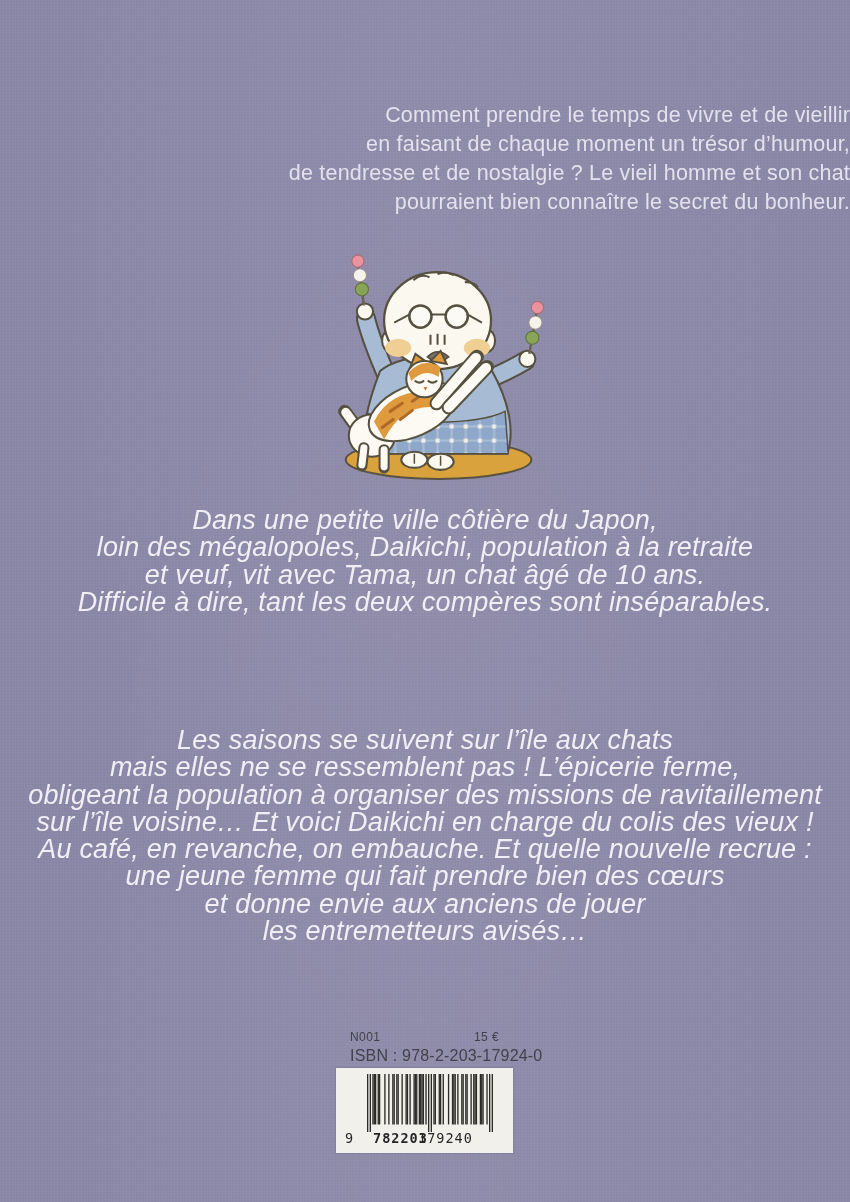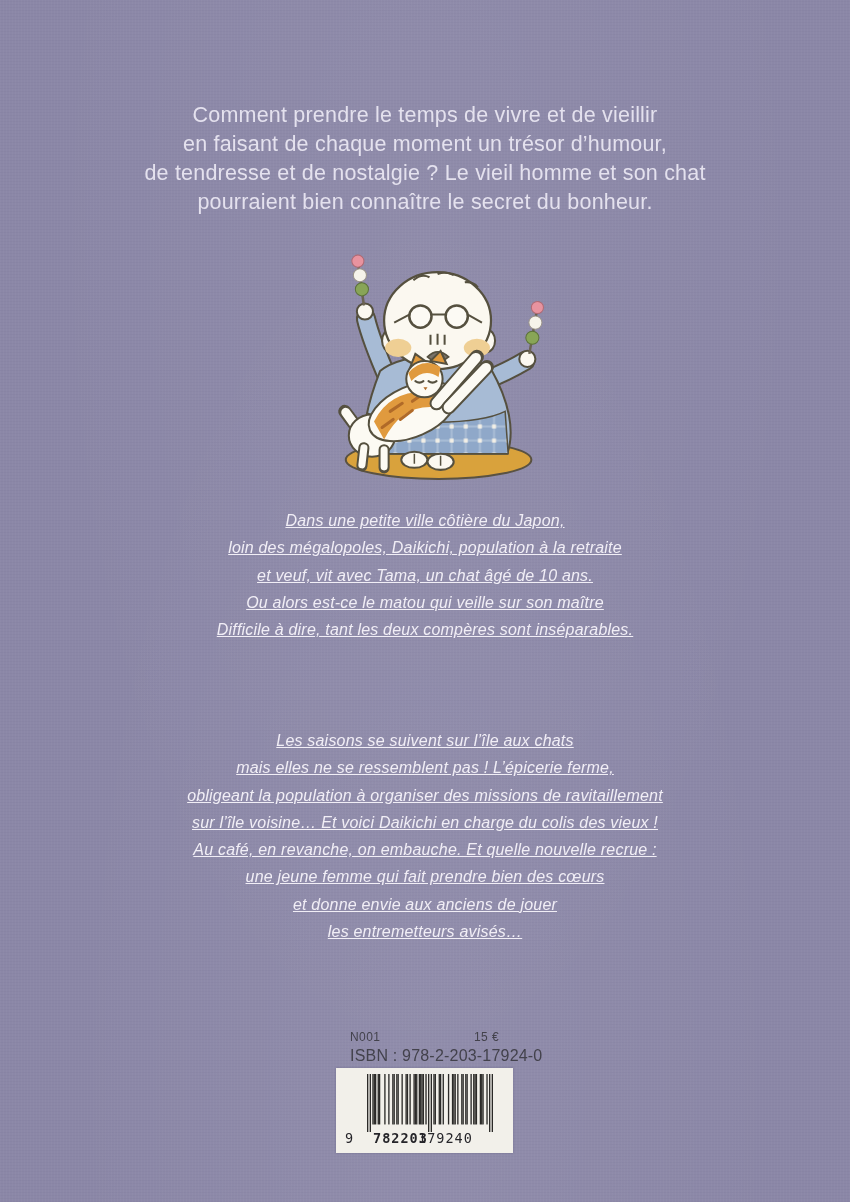--- a/index.html
+++ b/index.html
@@ -15,22 +15,22 @@
     position:absolute;inset:0;pointer-events:none;
     background:
       radial-gradient(ellipse at 50% 20%, rgba(255,255,255,0.045), transparent 65%),
       radial-gradient(ellipse at 50% 90%, rgba(255,255,255,0.05), transparent 60%),
       repeating-linear-gradient(90deg, rgba(255,255,255,0.022) 0 1px, transparent 1px 3px),
       repeating-linear-gradient(0deg, rgba(52,48,82,0.035) 0 1px, transparent 1px 3px);
   }
   .abs{position:absolute;}
   .center-text{left:0;width:850px;text-align:center;}
 
-  .intro{top:101px;color:#e4e1ee;font-size:21.5px;line-height:29px;font-weight:400;letter-spacing:.2px;}
-  .syn{color:#f1eef6;font-style:italic;font-size:16px;line-height:27.3px;letter-spacing:.2px;text-decoration:underline;}
+  .intro{top:101px;color:#e4e1ee;font-size:21.5px;line-height:29px;font-weight:400;letter-spacing:.2px;text-align:right;}
+  .syn{color:#f1eef6;font-style:italic;font-size:27px;line-height:27.3px;letter-spacing:.2px;}
   .syn1{top:507px;}
   .syn2{top:727px;}
 
   .illus{left:316px;top:250px;width:230px;height:234px;}
 
   .printrow{
     left:350px;top:1030px;width:149px;
     display:flex;justify-content:space-between;
     color:#43424c;font-size:12px;letter-spacing:.4px;
   }
@@ -157,21 +157,20 @@
     <circle cx="213" cy="87" r="6.5" fill="#88a557" stroke="#5c713a" stroke-width="1"></circle>
     <circle cx="216" cy="72" r="6.5" fill="#f6f3ea" stroke="#9a938a" stroke-width="1"></circle>
     <circle cx="218" cy="57" r="6" fill="#e8939f" stroke="#b06a74" stroke-width="1"></circle>
   </g>
 </svg>
 
 <div class="abs center-text syn syn1">
   <div>Dans une petite ville côtière du Japon,</div>
   <div>loin des mégalopoles, Daikichi, population à la retraite</div>
   <div>et veuf, vit avec Tama, un chat âgé de 10 ans.</div>
-  <div>Ou alors est-ce le matou qui veille sur son maître</div>
   <div>Difficile à dire, tant les deux compères sont inséparables.</div>
 </div>
 
 <div class="abs center-text syn syn2">
   <div>Les saisons se suivent sur l’île aux chats</div>
   <div>mais elles ne se ressemblent pas ! L’épicerie ferme,</div>
   <div>obligeant la population à organiser des missions de ravitaillement</div>
   <div>sur l’île voisine… Et voici Daikichi en charge du colis des vieux !</div>
   <div>Au café, en revanche, on embauche. Et quelle nouvelle recrue :</div>
   <div>une jeune femme qui fait prendre bien des cœurs</div>

